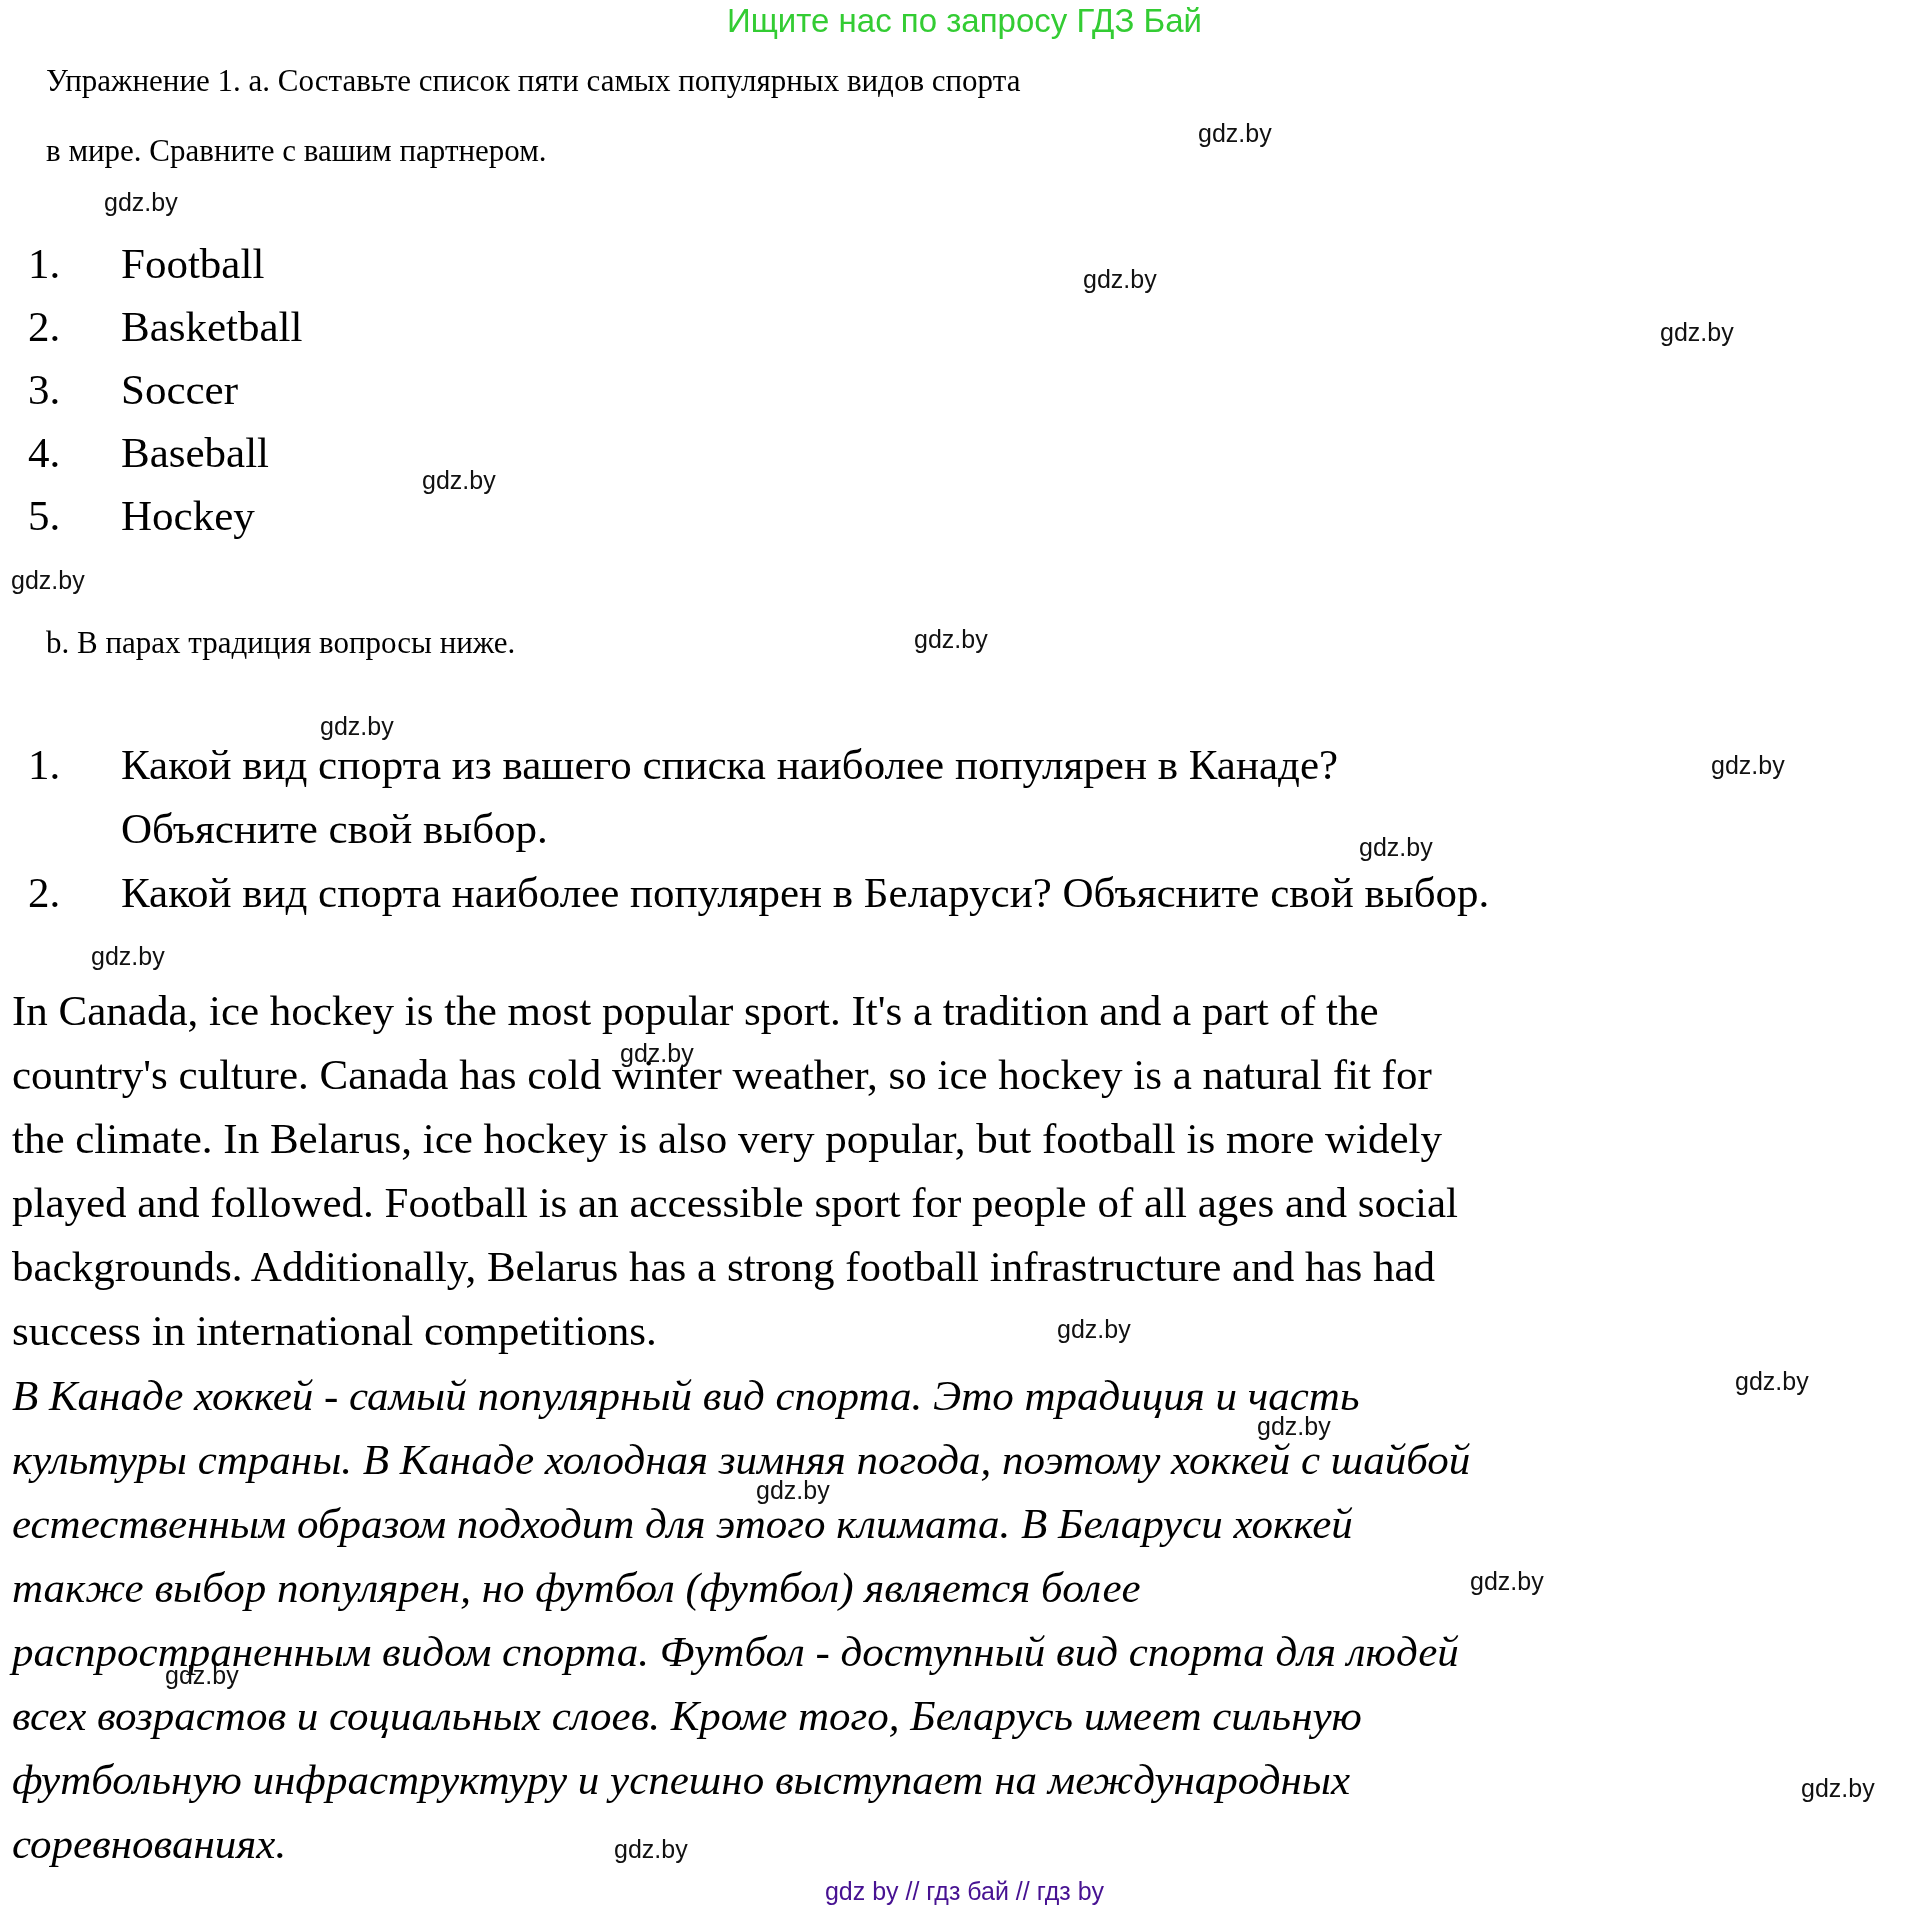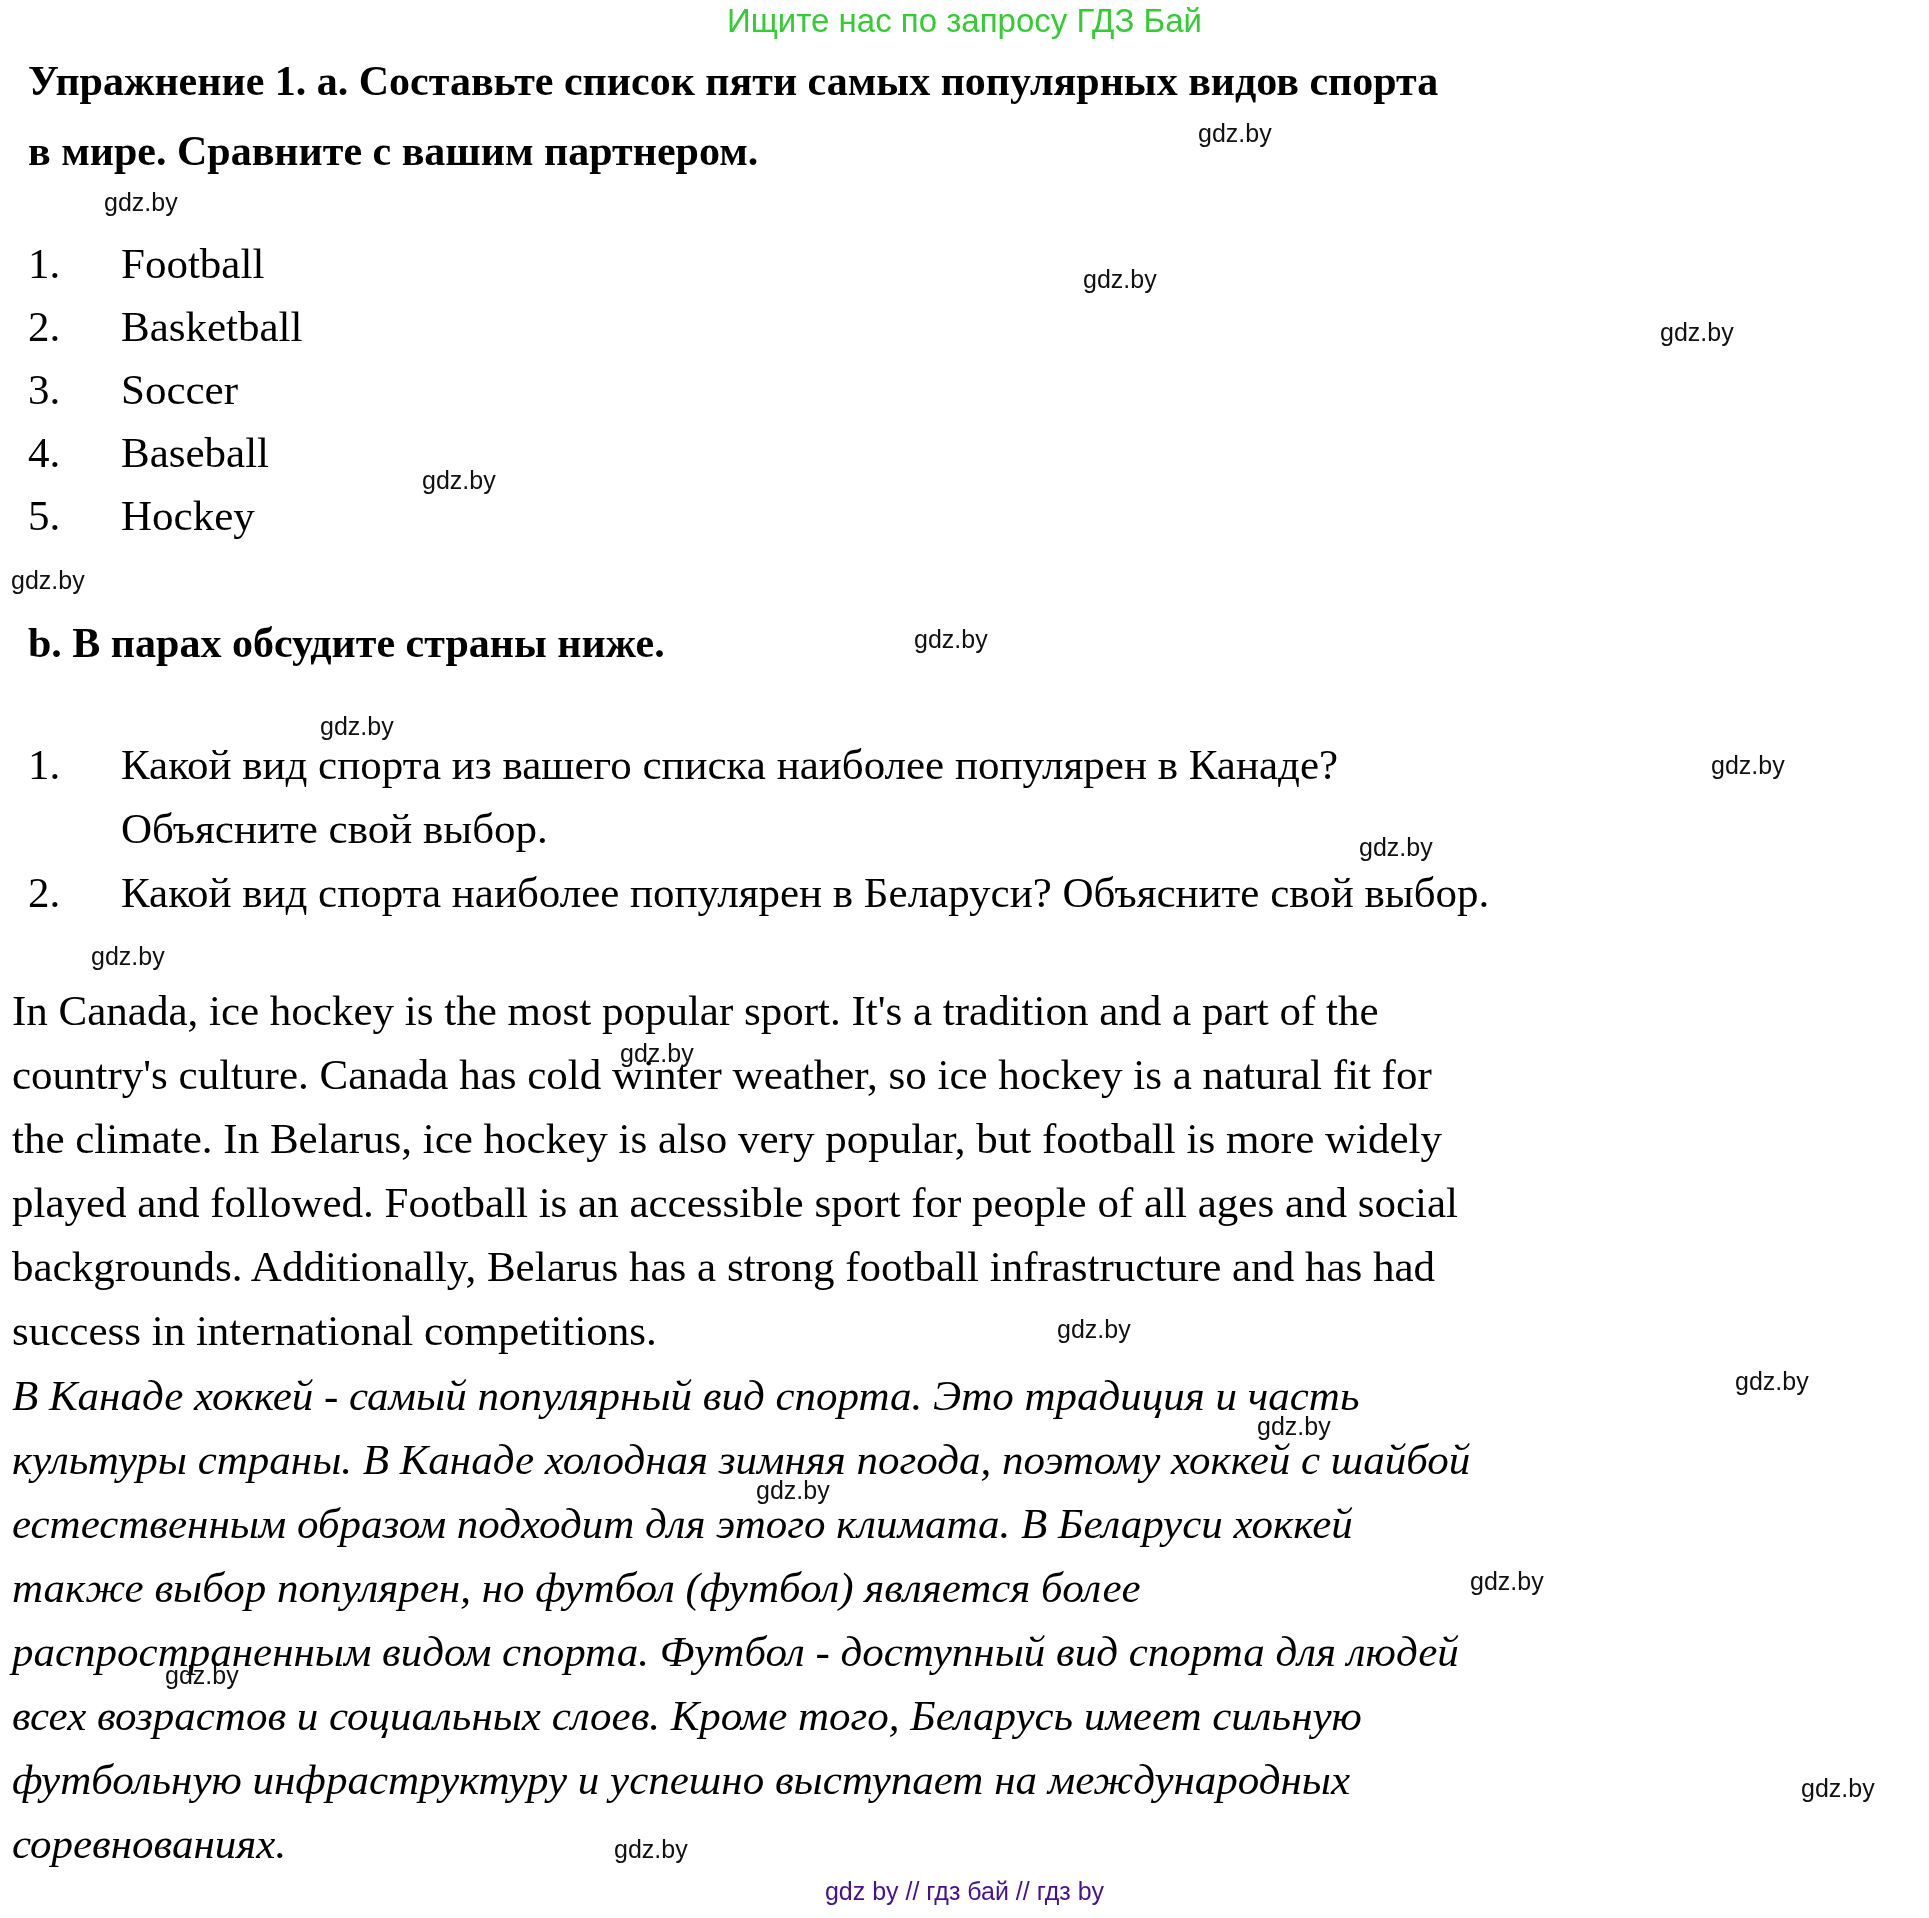--- a/index.html
+++ b/index.html
@@ -15,23 +15,23 @@
   .banner {
     position: absolute;
     top: 1.9px; left: 0; width: 100%;
     text-align: center;
     font-family: "Liberation Sans", sans-serif;
     font-size: 33px;
     line-height: 37px;
   }
   .heading {
     position: absolute;
-    left: 28px;
-    font-weight: bold;
-    font-size: 42px;
+    left: 46px;
+    font-weight: normal;
+    font-size: 31px;
     line-height: 70px;
     white-space: nowrap;
   }
   #heading-a { top: 46px; }
   #heading-b { top: 608px; }
   .heading .hline { white-space: nowrap; }
   .num-list {
     position: absolute;
     left: 28px;
     margin: 0; padding: 0;
@@ -99,21 +99,21 @@
       <li>
         <span>4.</span>
         <span>Baseball</span>
       </li>
       <li>
         <span>5.</span>
         <span>Hockey</span>
       </li>
     </ol>
 
-  <div class="heading" id="heading-b">b. В парах обсудите страны ниже.</div>
+  <div class="heading" id="heading-b">b. В парах традиция вопросы ниже.</div>
 
   <ol class="num-list" id="questions-list">
       <li>
         <span>1.</span>
         <div>
           <div class="tline">Какой вид спорта из вашего списка наиболее популярен в Канаде?</div>
           <div class="tline">Объясните свой выбор.</div>
         </div>
       </li>
       <li>

